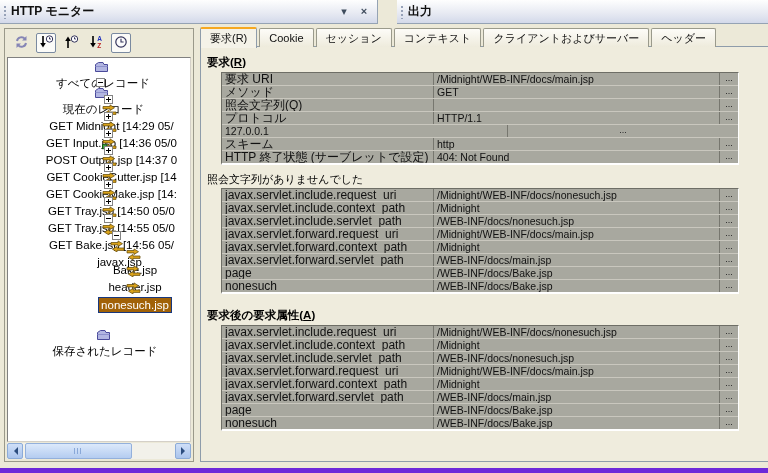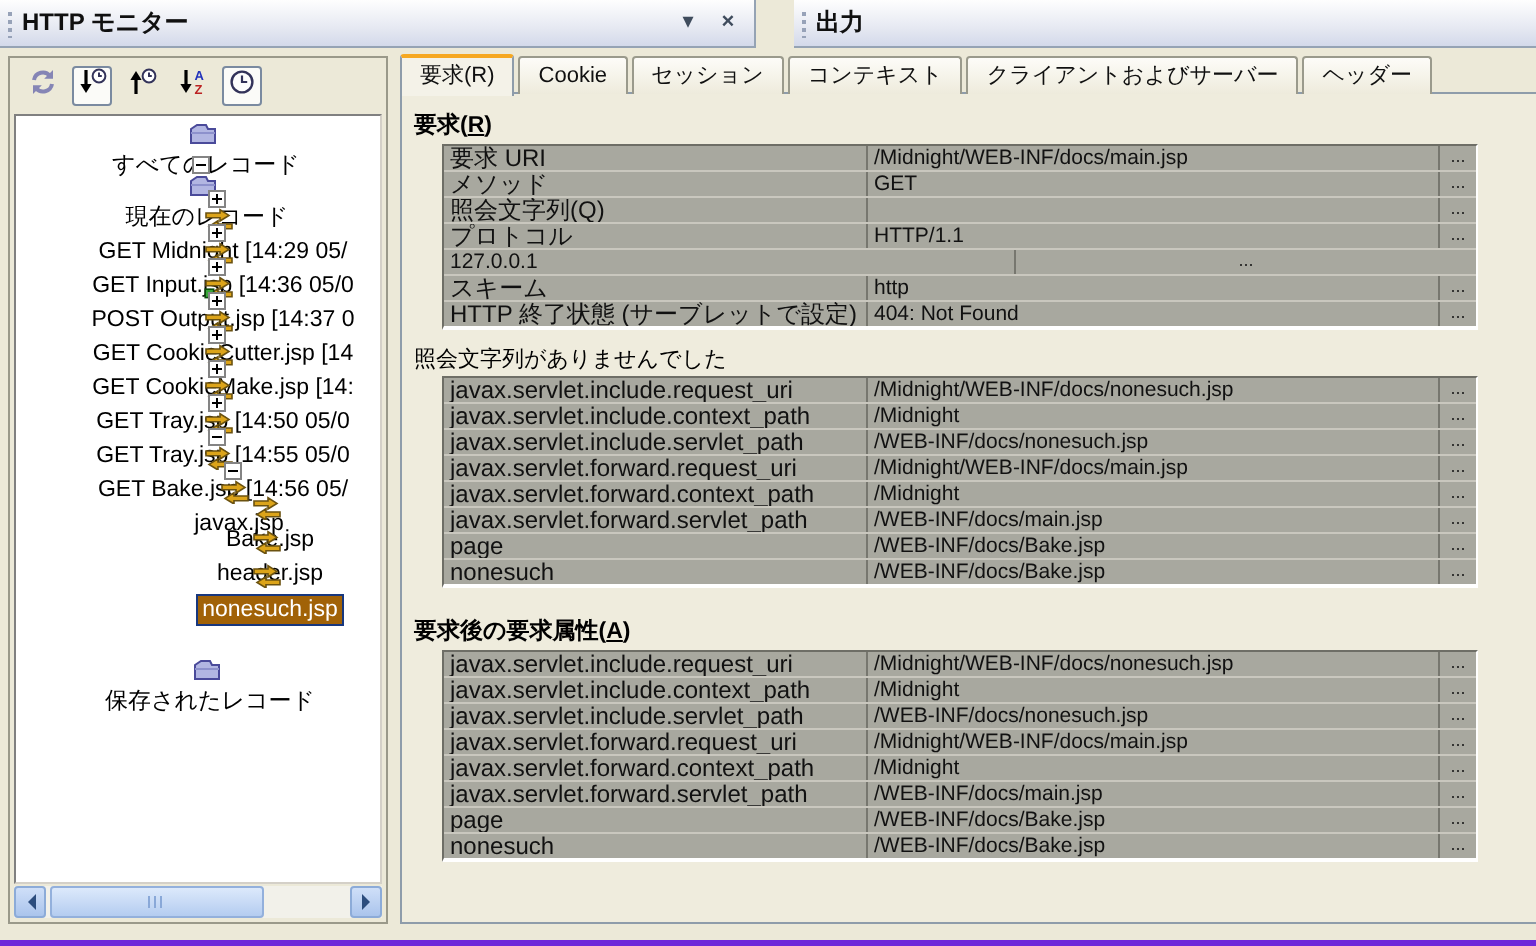--- a/index.html
+++ b/index.html
@@ -1,21 +1,21 @@
 <!DOCTYPE html>
 <html><head>
 <meta charset="utf-8">
 <style>
   html,body{margin:0;padding:0;}
   #screen{
     position:relative; width:768px; height:473px;
     background:#ece9d8; overflow:hidden;
     font-family:"Liberation Sans","DejaVu Sans",sans-serif;
     font-size:11px; color:#000;
-    border-bottom:3px solid #6d28d9;
+    border-bottom:5px solid #6d28d9;
     box-sizing:border-box;
   }
   
   .win-header{
     position:absolute; top:0; height:24px; box-sizing:border-box;
     background:linear-gradient(#fefefe,#e6e9f2 60%,#d3d9ea);
     border-bottom:1px solid #95a3b4;
     display:flex; align-items:center;
   }
   #hdr-monitor{left:0; width:378px; border-right:1px solid #95a3b4;}

